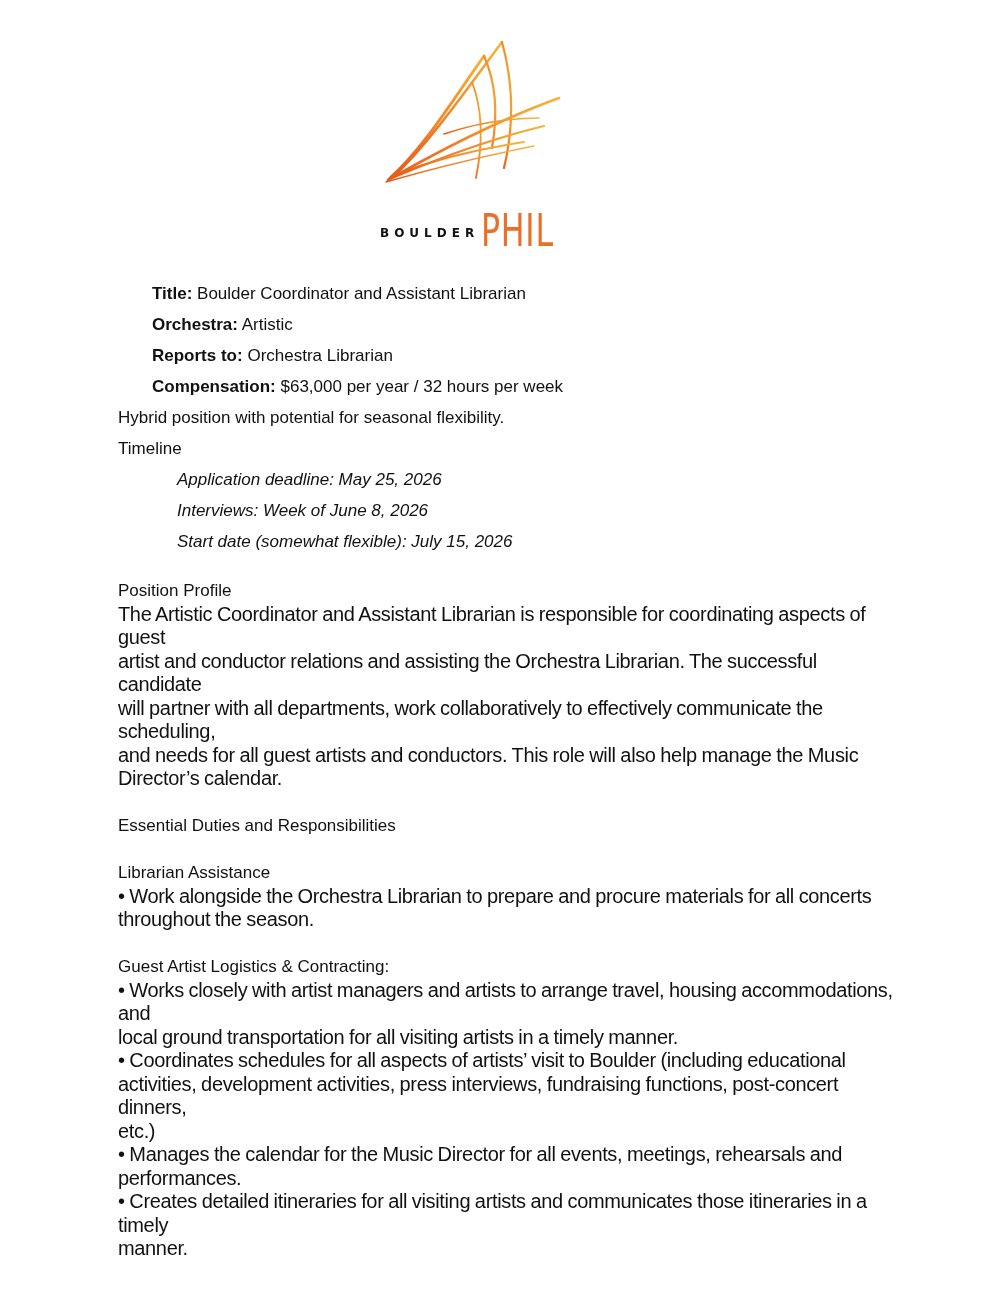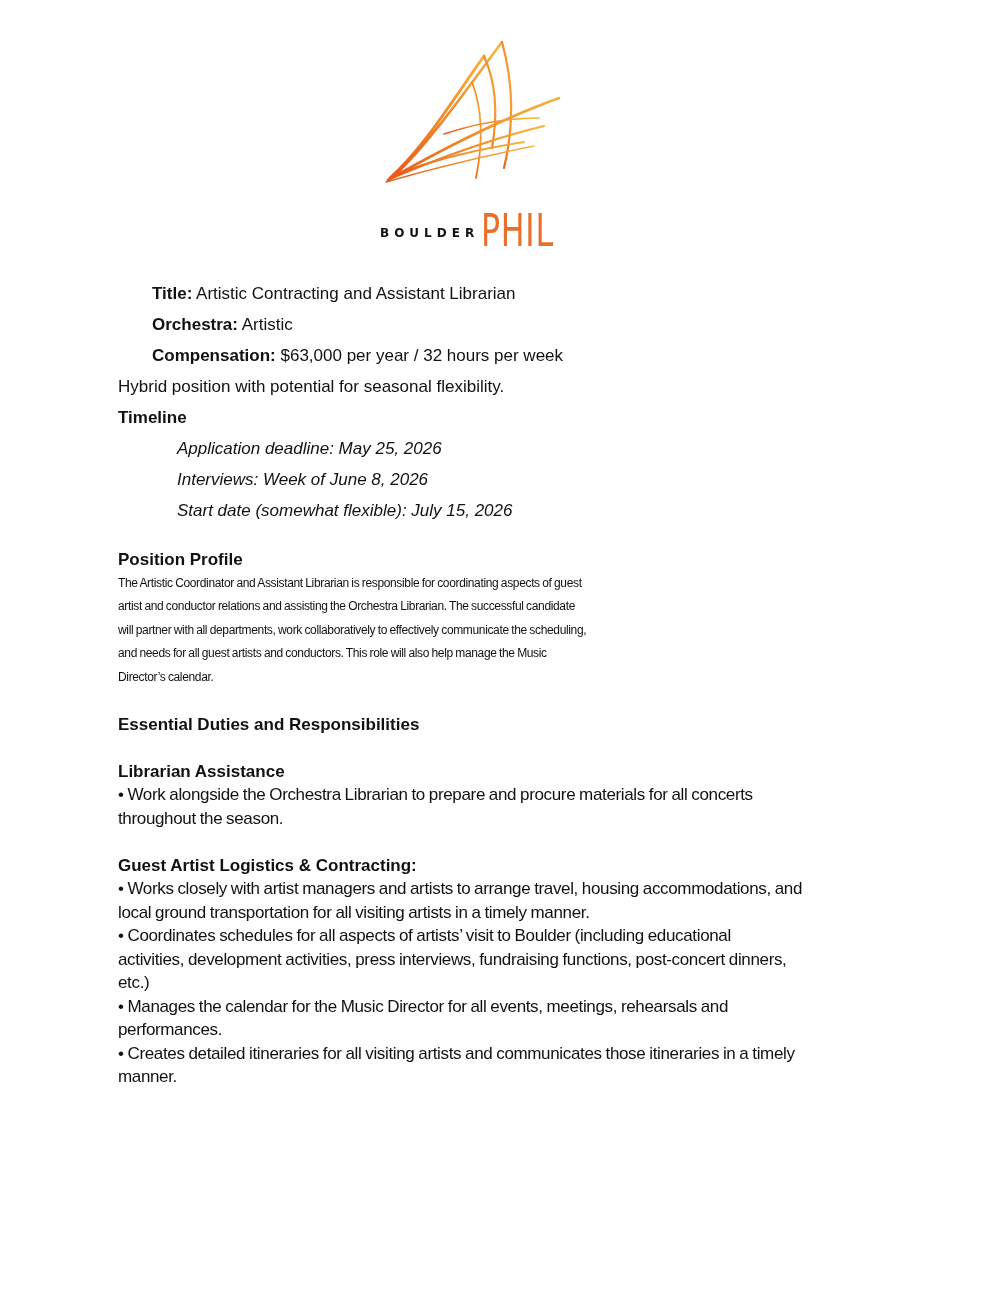--- a/index.html
+++ b/index.html
@@ -73,33 +73,33 @@
     }
     .meta-line b { font-weight: bold; margin-left: 34px; }
     .timeline-item {
       padding-left: 59px;
       height: 31px;
       line-height: 24px;
       white-space: nowrap;
       font-style: italic;
     }
     .section-title {
-      font-weight: bold;
+      font-weight: normal;
       line-height: 23.5px;
     }
     .para {
       line-height: 23.5px;
-      font-size: 12px;
+      font-size: 20px;
       letter-spacing: -0.35px;
       word-spacing: -0.5px;
     }
     .spacer { height: 23.5px; }
     .bullet {
       line-height: 23.5px;
-      font-size: 17px;
+      font-size: 20px;
       letter-spacing: -0.35px;
       word-spacing: -0.5px;
     }
   </style>
 </head>
 <body>
 
 <div class="logo">
   <svg class="mark" viewBox="0 0 180 160">
     <defs>
@@ -124,25 +124,29 @@
   </svg>
   <div class="wordmark">
     <span class="boulder">BOULDER</span>
     <span class="phil">PHIL</span>
   </div>
 </div>
 
 <div class="doc">
   <div class="meta-line">
     <b>Title:</b>
-    <span>Artistic Contracting and Assistant Librarian</span>
+    <span>Boulder Coordinator and Assistant Librarian</span>
   </div>
   <div class="meta-line">
     <b>Orchestra:</b>
     <span>Artistic</span>
+  </div>
+  <div class="meta-line">
+    <b>Reports to:</b>
+    <span>Orchestra Librarian</span>
   </div>
   <div class="meta-line">
     <b>Compensation:</b>
     <span>$63,000 per year / 32 hours per week</span>
   </div>
   <div class="meta-line">Hybrid position with potential for seasonal flexibility.</div>
   <div class="meta-line section-title">Timeline</div>
   <div class="timeline-item">Application deadline: May 25, 2026</div>
   <div class="timeline-item">Interviews: Week of June 8, 2026</div>
   <div class="timeline-item">Start date (somewhat flexible): July 15, 2026</div>

